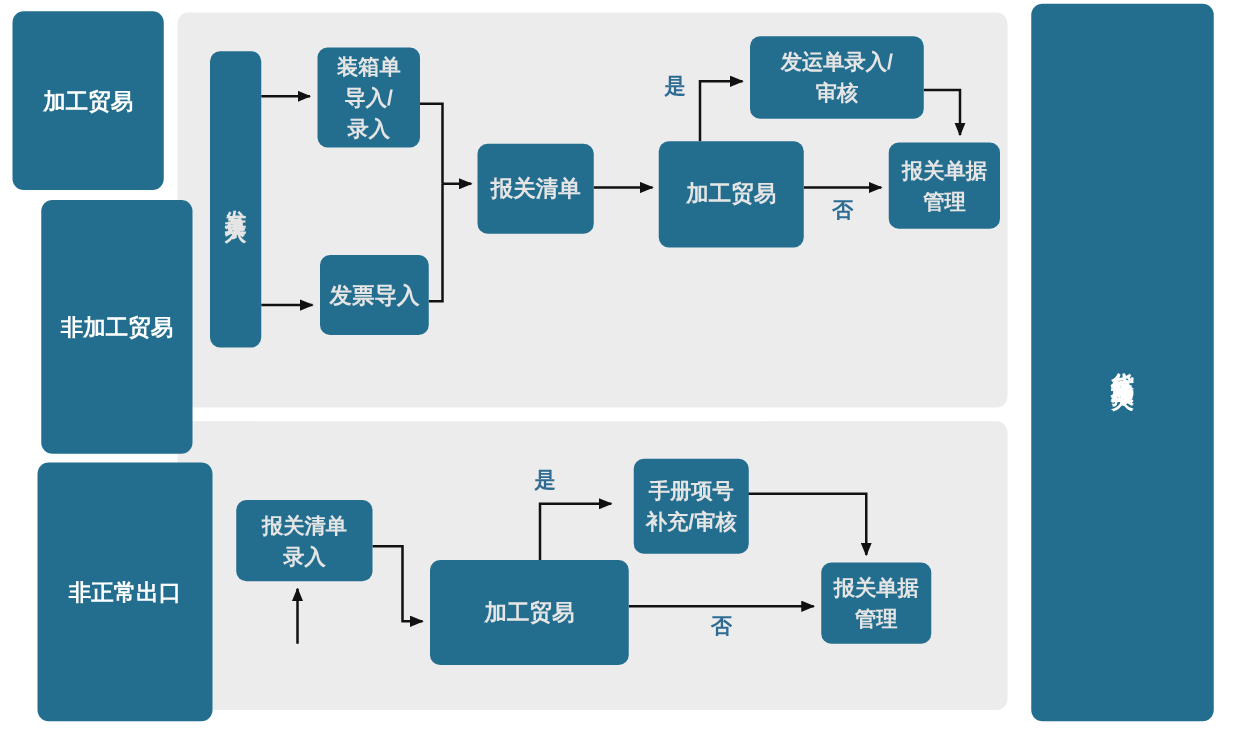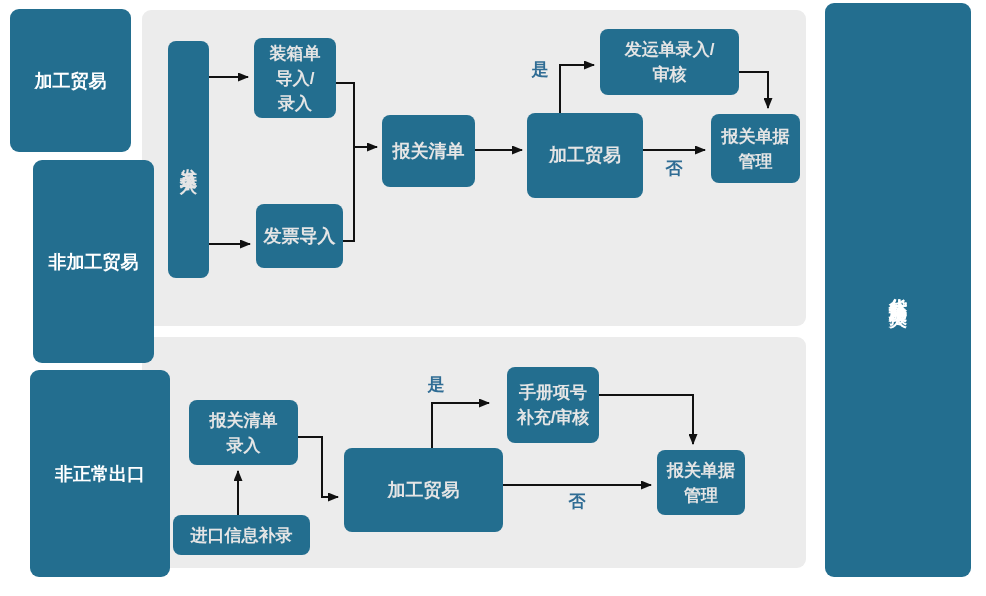--- a/index.html
+++ b/index.html
@@ -109,23 +109,20 @@
   </div>
 
   <div class="edge-label" style="left:540px;top:69px;">是</div>
   <div class="edge-label" style="left:674px;top:168px;">否</div>
 
   <div class="node" style="left:189px;top:400px;width:109px;height:65px;font-size:17px;">
     <div>报关清单</div>
     <div>录入</div>
   </div>
 
-  <div class="node" style="left:173px;top:515px;width:137px;height:40px;font-size:17px;">
-    <div>进口信息补录</div>
-  </div>
 
   <div class="node" style="left:344px;top:448px;width:159px;height:84px;">
     <div>加工贸易</div>
   </div>
 
   <div class="node" style="left:495px;top:367px;width:92px;height:76px;font-size:17px;margin-left:12px;">
     <div>手册项号</div>
     <div>补充/审核</div>
   </div>
 

